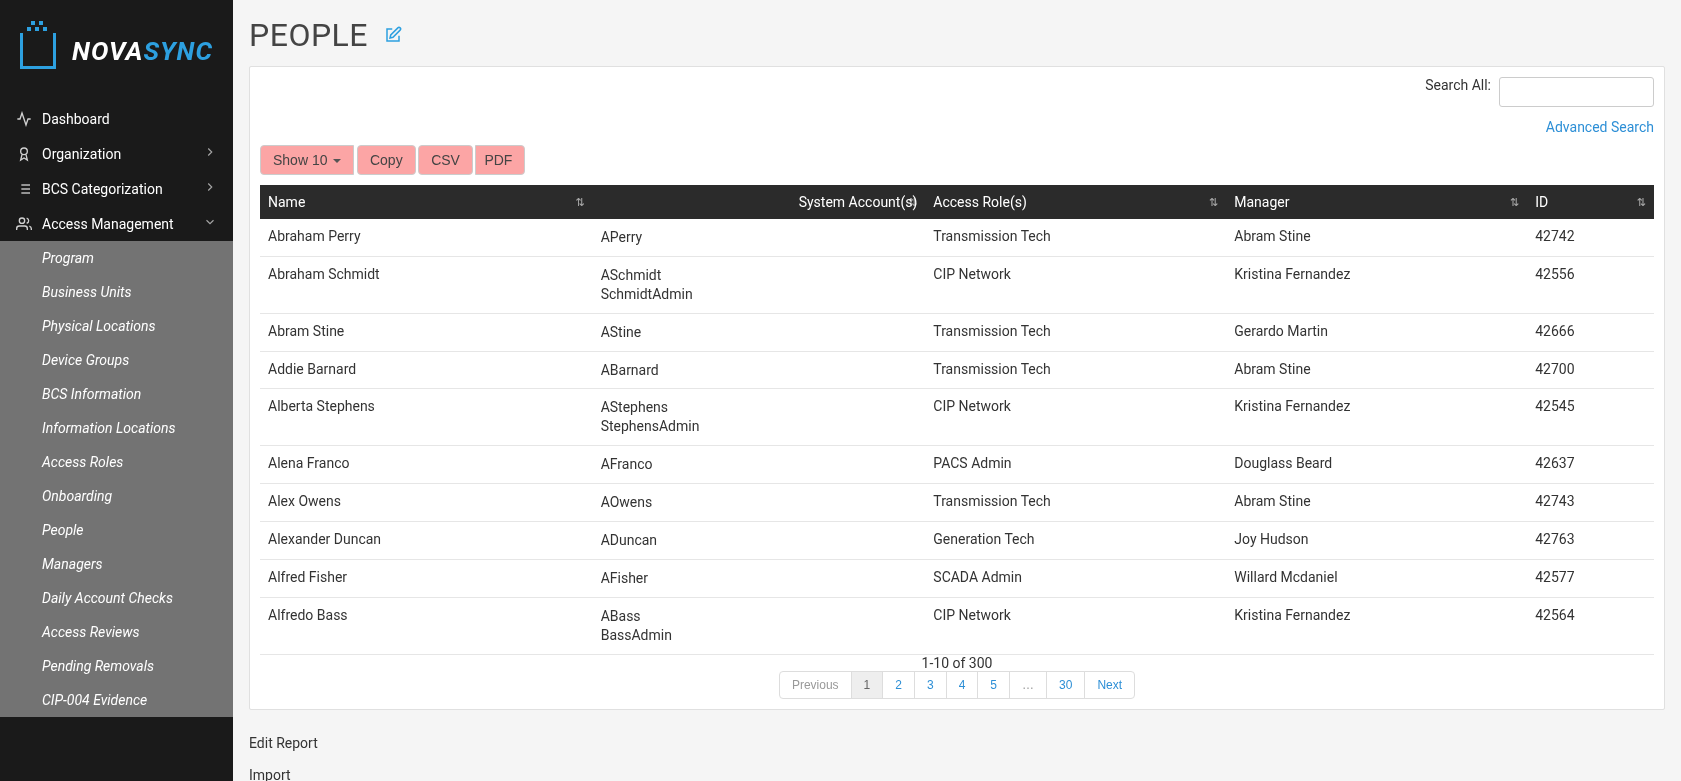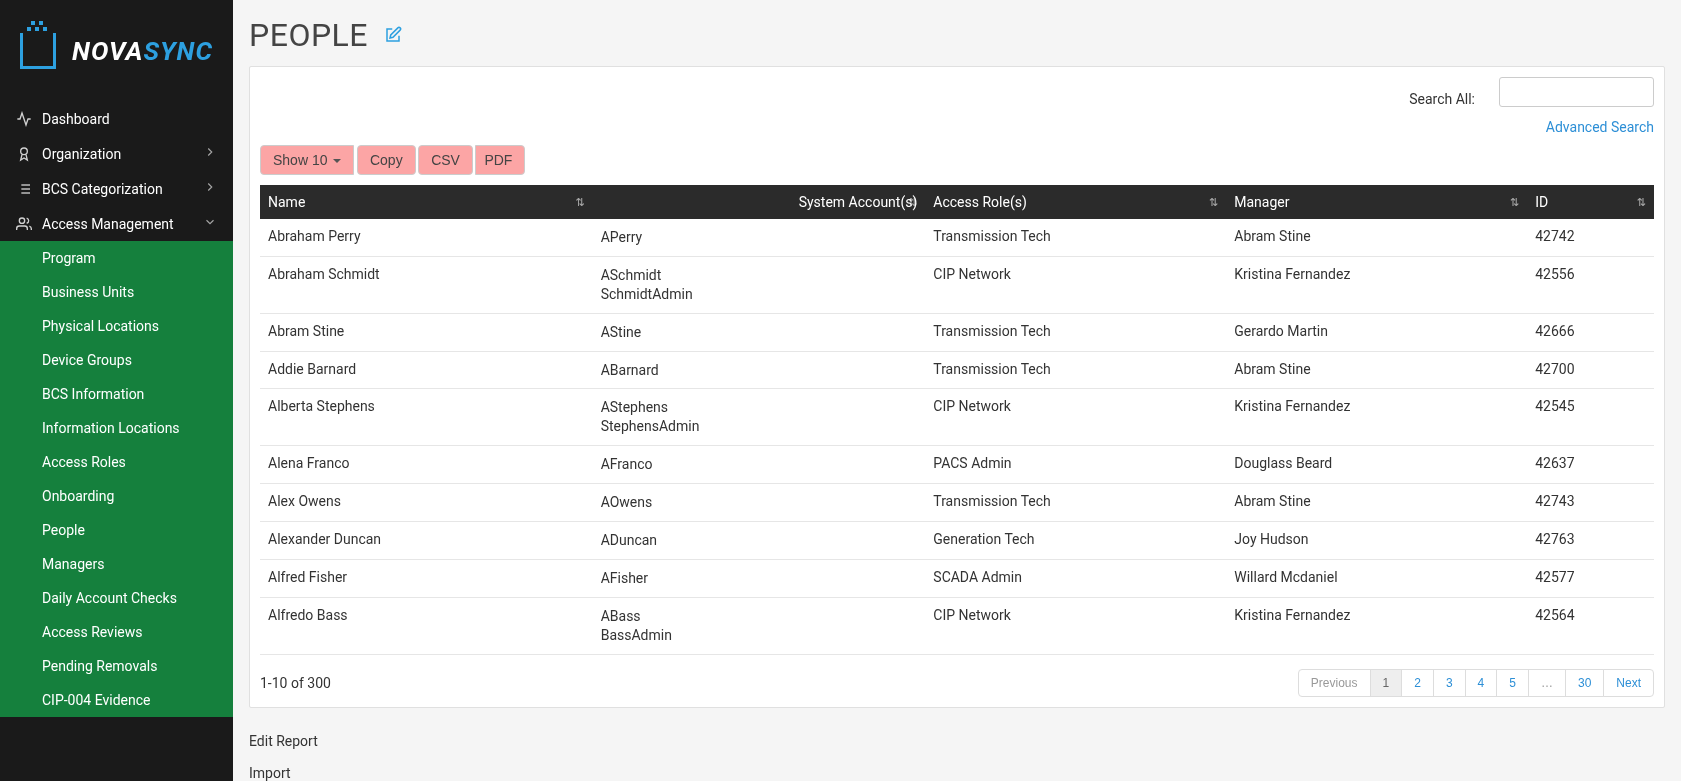--- a/index.html
+++ b/index.html
@@ -60,21 +60,21 @@
   .nav-item {
     display: flex;
     align-items: center;
     padding: 9px 16px;
     cursor: pointer;
     gap: 10px;
     font-size: 14px;
   }
   .nav-item .icon { width: 16px; height: 16px; flex-shrink: 0; opacity: 0.8; }
   .nav-item .chev { margin-left: auto; opacity: 0.6; }
-  .subnav { list-style: none; background: #15803d; }
+  .subnav { list-style: none; background: #737373; font-style: italic; }
   .subnav-item {
     padding: 9px 16px 9px 42px;
     cursor: pointer;
     font-size: 14px;
   }
   
   .main { flex: 1; padding: 10px 16px 20px 16px; overflow: auto; }
   .page-header {
     display: flex;
     align-items: center;
@@ -97,21 +97,21 @@
     border: 1px solid #e0e0e0;
     border-radius: 2px;
     padding: 10px;
   }
   .panel-top {
     display: flex;
     flex-direction: column;
     align-items: flex-end;
     margin-bottom: 10px;
   }
-  .search-row { display: flex; align-items: flex-end; gap: 24px; }
+  .search-row { display: flex; align-items: flex-start; gap: 8px; }
   .search-label { font-size: 14px; color: #333; }
   .search-input {
     width: 155px;
     height: 30px;
     border: 1px solid #ccc;
     border-radius: 3px;
     padding: 0 8px;
     font-size: 13px;
   }
   .adv-search {
@@ -170,22 +170,22 @@
     border-bottom: 1px solid #e6e6e6;
     vertical-align: top;
     font-size: 14px;
     color: #333;
   }
   .multi-line div { line-height: 1.35; }
   .table-footer {
     display: flex;
     justify-content: space-between;
     align-items: center;
-    margin-top: 14px;
-    font-size: 14px;
+    font-size: 14px;
+    flex-direction: column;
   }
   .pagination { display: flex; }
   .page-btn {
     border: 1px solid #ddd;
     background: #fff;
     color: #2d8fd6;
     padding: 6px 12px;
     cursor: pointer;
     margin-left: -1px;
     font-size: 12px;

